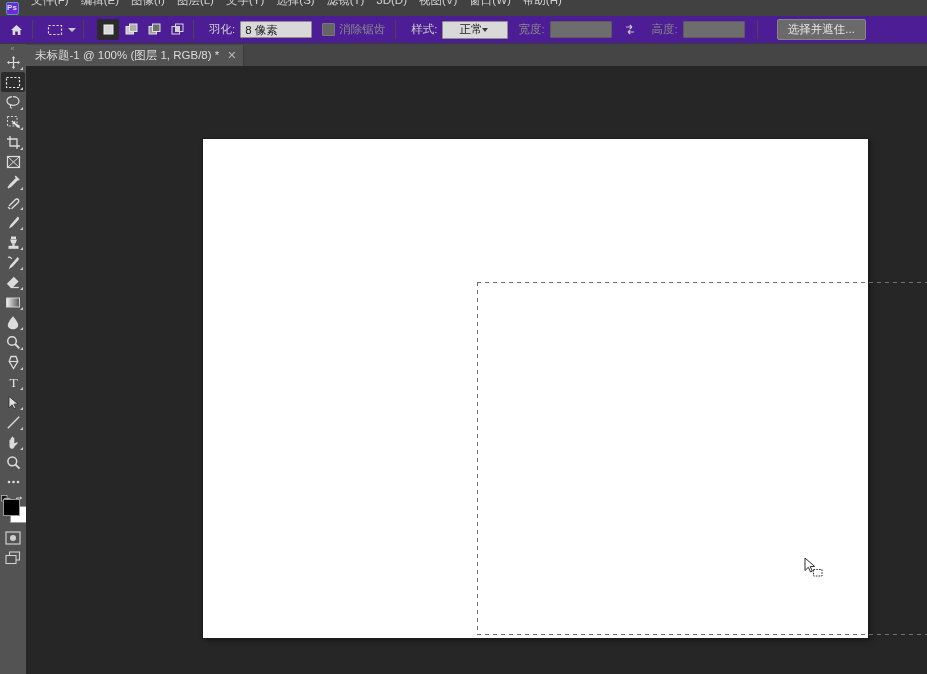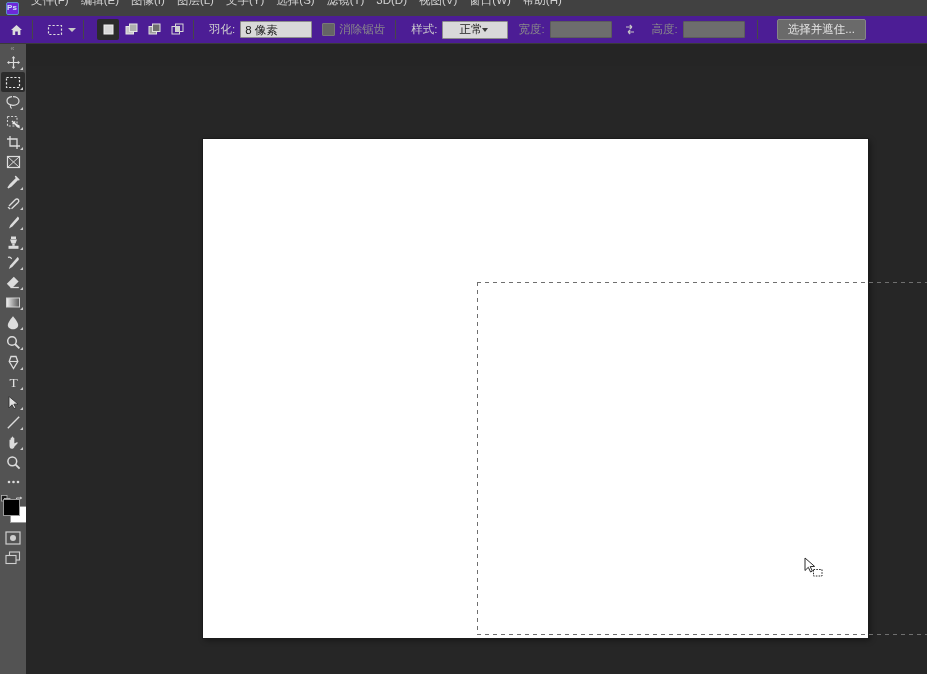--- a/index.html
+++ b/index.html
@@ -244,20 +244,26 @@
     </div>
 
     <div class="opt-label dim" style="margin-left:12px;">高度:</div>
     <div class="num-input disabled"></div>
 
     <div class="opt-sep" style="margin-left:12px;"></div>
 
     <div class="select-mask-btn">选择并遮住...</div>
   </div>
 
+  <div class="tabbar">
+    <div class="doc-tab">
+      <span>未标题-1 @ 100% (图层 1, RGB/8) *</span>
+      <span class="tab-close">✕</span>
+    </div>
+  </div>
 
   <div class="toolbar">
 
     <div class="tb-handle">
         <span>«</span>
       </div>
 
     <div class="tool">
       <svg width="15" height="15" viewBox="0 0 15 15">
         <path d="M7.5 1 L9.3 3.2 L8.1 3.2 L8.1 6.9 L11.8 6.9 L11.8 5.7 L14 7.5 L11.8 9.3 L11.8 8.1 L8.1 8.1 L8.1 11.8 L9.3 11.8 L7.5 14 L5.7 11.8 L6.9 11.8 L6.9 8.1 L3.2 8.1 L3.2 9.3 L1 7.5 L3.2 5.7 L3.2 6.9 L6.9 6.9 L6.9 3.2 L5.7 3.2 Z" fill="#dcdcdc"></path>

